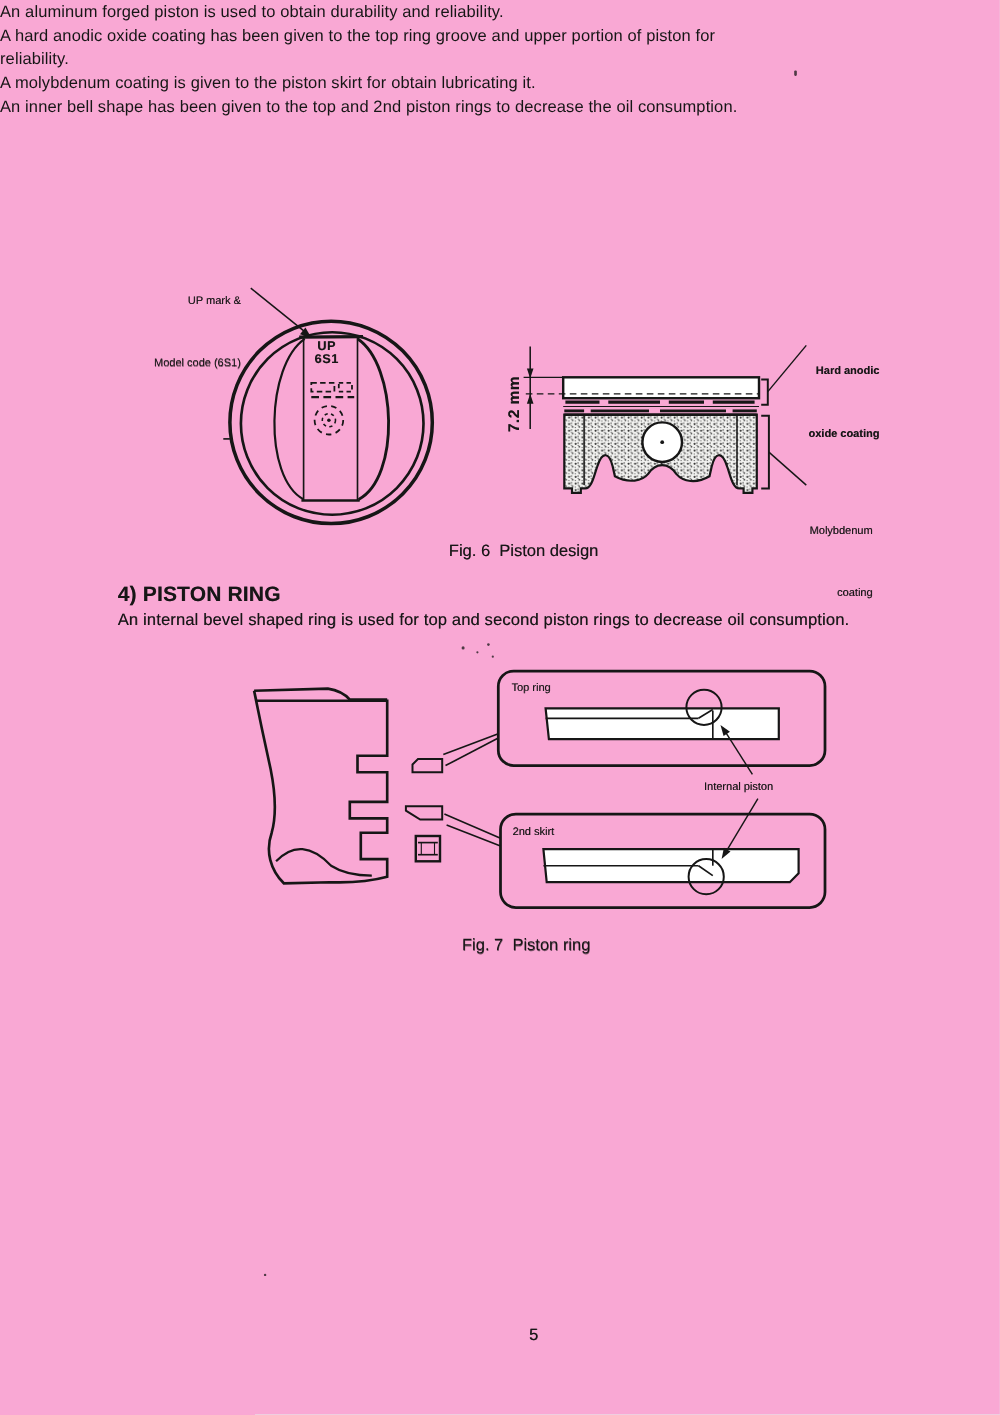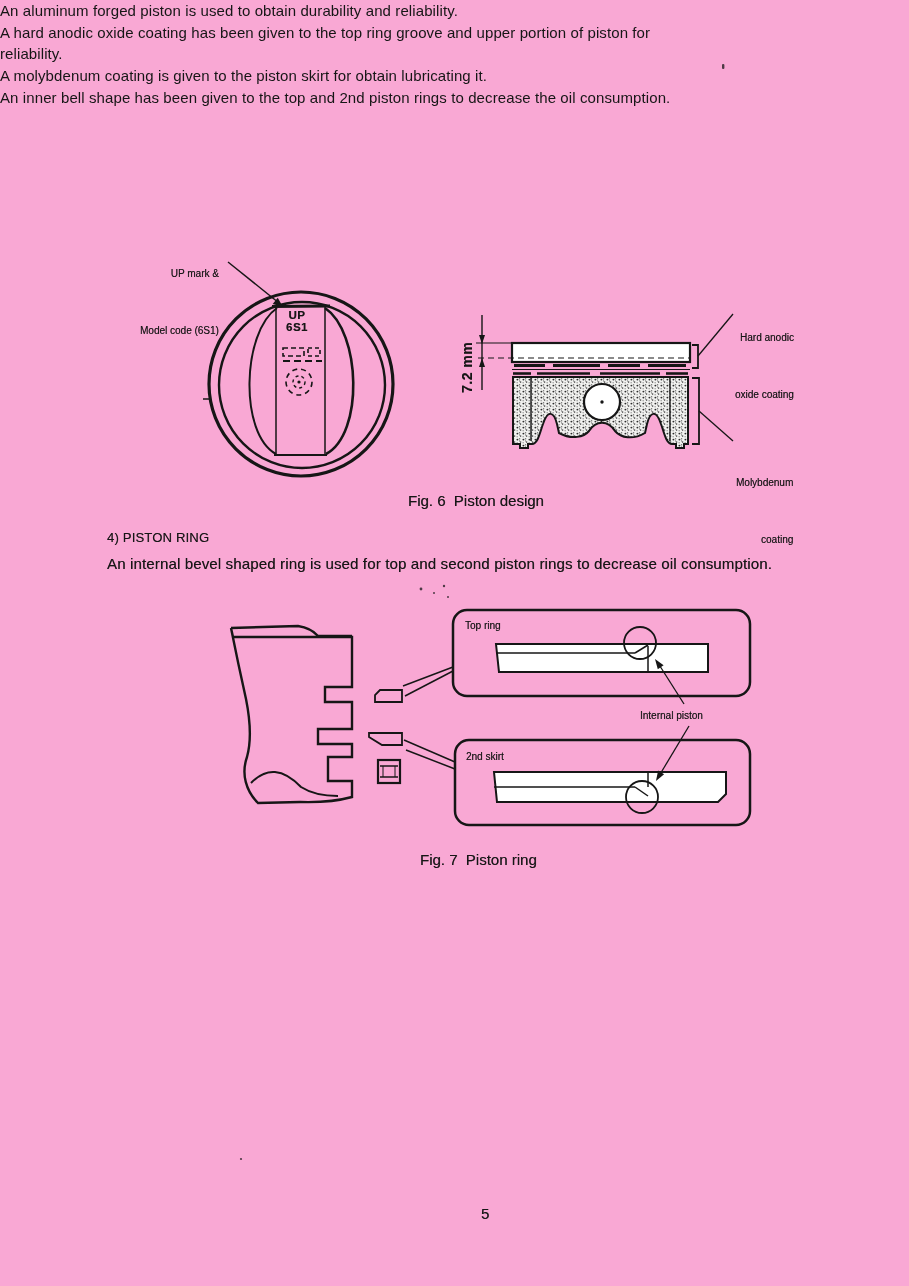--- a/index.html
+++ b/index.html
@@ -17,21 +17,21 @@
     text-shadow:0.25px 0.25px 0 rgba(10,10,10,0.55);
     white-space:pre;
   }
   .intro{
     left:112px;top:63px;
     font-size:15px;line-height:21.7px;
     letter-spacing:0.1px;
   }
   .lbl{font-size:10px;line-height:19px;text-align:right;}
   .caption{font-size:15px;}
-  .heading{font-weight:normal;font-size:13px;letter-spacing:0.2px;}
+  .heading{font-weight:bold;font-size:19px;letter-spacing:0.2px;}
   .body-line{font-size:15px;letter-spacing:0.15px;}
   .mark-small{font-size:11.5px;font-weight:bold;text-align:center;letter-spacing:0.5px;}
   .dim-rot{
     position:absolute;
     left:459px;top:393px;
     transform:rotate(-90deg);
     transform-origin:0 0;
     font-size:14px;font-weight:bold;
     letter-spacing:0.5px;
     white-space:pre;
@@ -190,21 +190,21 @@
   <div class="txt lbl" style="left:140px;top:226px;">
     <div>UP mark &amp;</div>
     <div>Model code (6S1)</div>
   </div>
 
   <div class="txt mark-small" style="left:285px;top:309px;width:24px;">UP</div>
   <div class="txt mark-small" style="left:281px;top:321px;width:32px;">6S1</div>
 
   <div class="dim-rot">7.2 mm</div>
 
-  <div class="txt lbl" style="left:735px;top:290px;">
+  <div class="txt lbl" style="left:735px;top:290px;font-weight:bold;">
     <div>Hard anodic</div>
     <div>oxide coating</div>
   </div>
 
   <div class="txt lbl" style="left:736px;top:435px;">
     <div>Molybdenum</div>
     <div>coating</div>
   </div>
 
   <div class="txt caption" style="left:408px;top:492px;">Fig. 6  Piston design</div>

